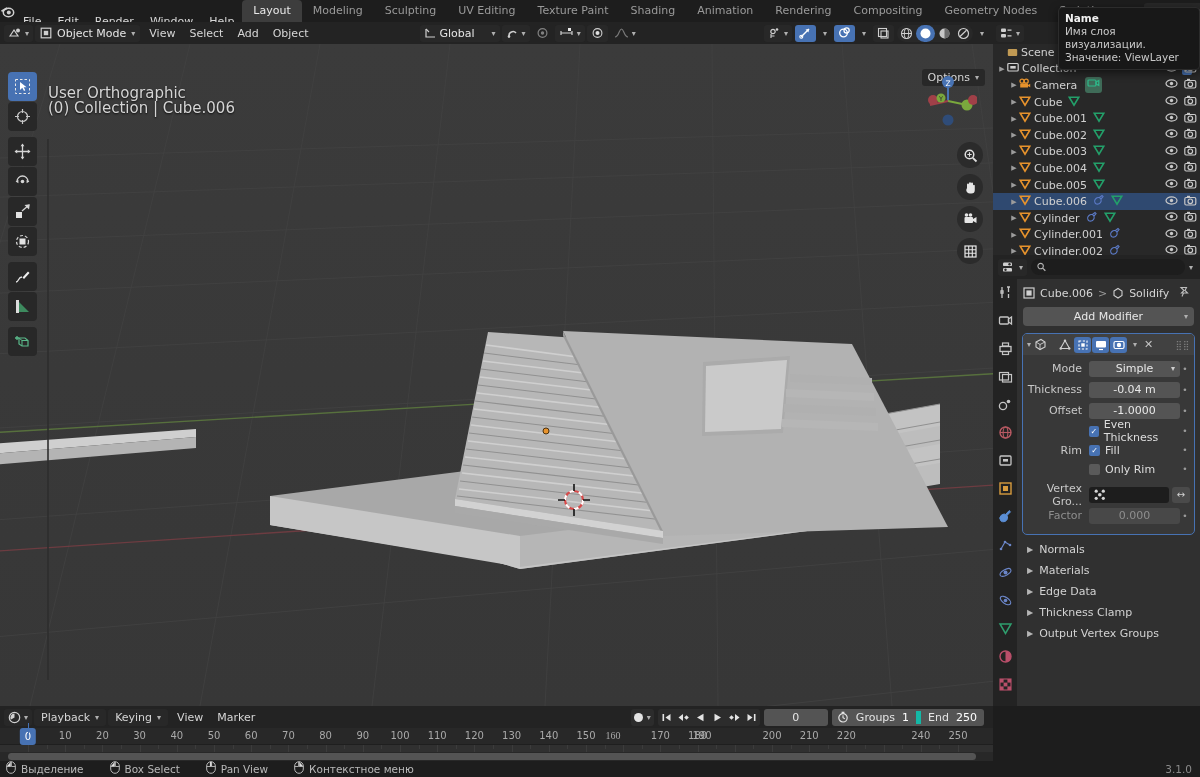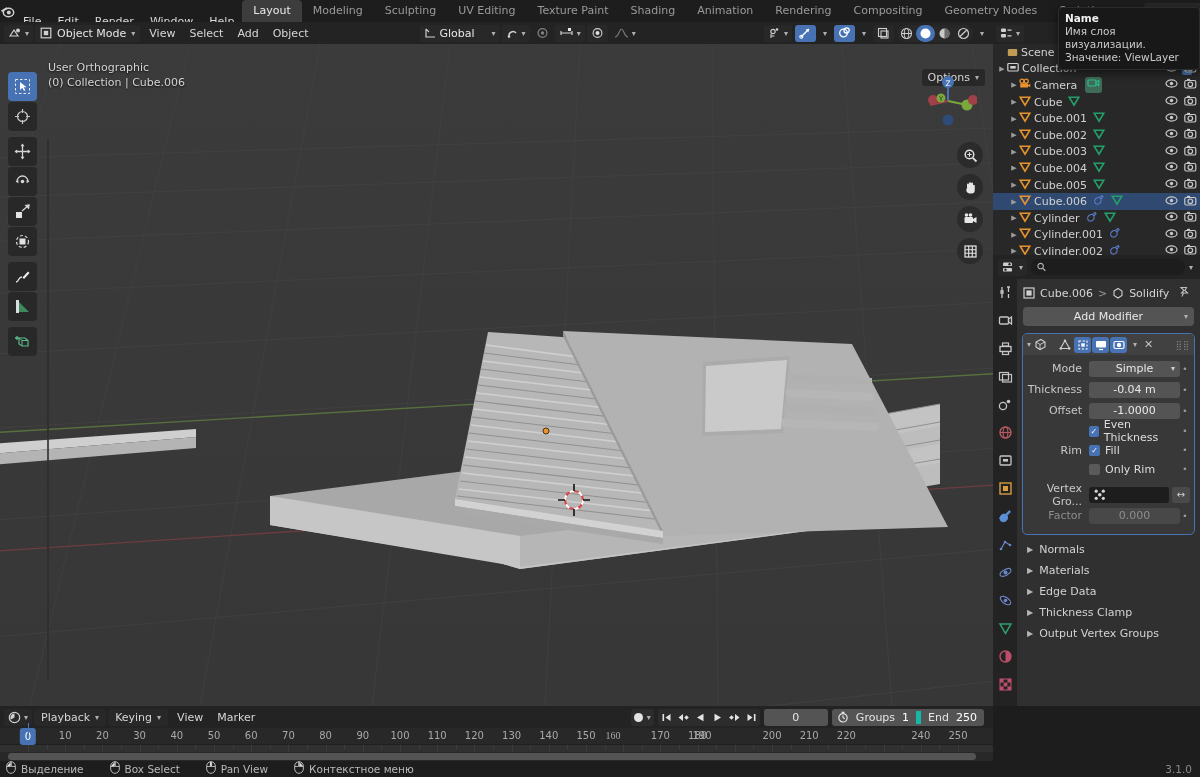--- a/index.html
+++ b/index.html
@@ -46,21 +46,21 @@
   .shade-group { display:flex; background:#282828; border-radius:9px; overflow:hidden; height:17px; align-items:center; }
   .shade-b { width:19px; height:17px; display:flex; align-items:center; justify-content:center; }
   .shade-b.sel { background:#4772b3; border-radius:9px; }
 
   .options-btn { position:absolute; right:8px; top:47px; height:17px; background:#282828;
      border-radius:3px; display:flex; align-items:center; padding:0 6px; gap:5px; font-size:11px; color:#d5d5d5; }
 
   
   .scene-canvas { position:absolute; left:0; top:22px; width:993px; height:662px; }
 
-  .vp-overlay-text { position:absolute; left:48px; top:38px; font-size:11px; color:#d5d5d5;
+  .vp-overlay-text { position:absolute; left:48px; top:64px; font-size:15px; color:#d5d5d5;
      line-height:15px; text-shadow:0 1px 2px rgba(0,0,0,.8); }
 
   
   .vp-tools { position:absolute; left:8px; top:50px; width:29px; display:flex; flex-direction:column; gap:0px; }
   .tool-b { width:29px; height:29px; background:#282828; display:flex; align-items:center;
      justify-content:center; border-radius:4px; margin-bottom:1px; position:relative; }
   .tool-b.act { background:#4772b3; }
   .tool-gap { height:5px; }
 
   

